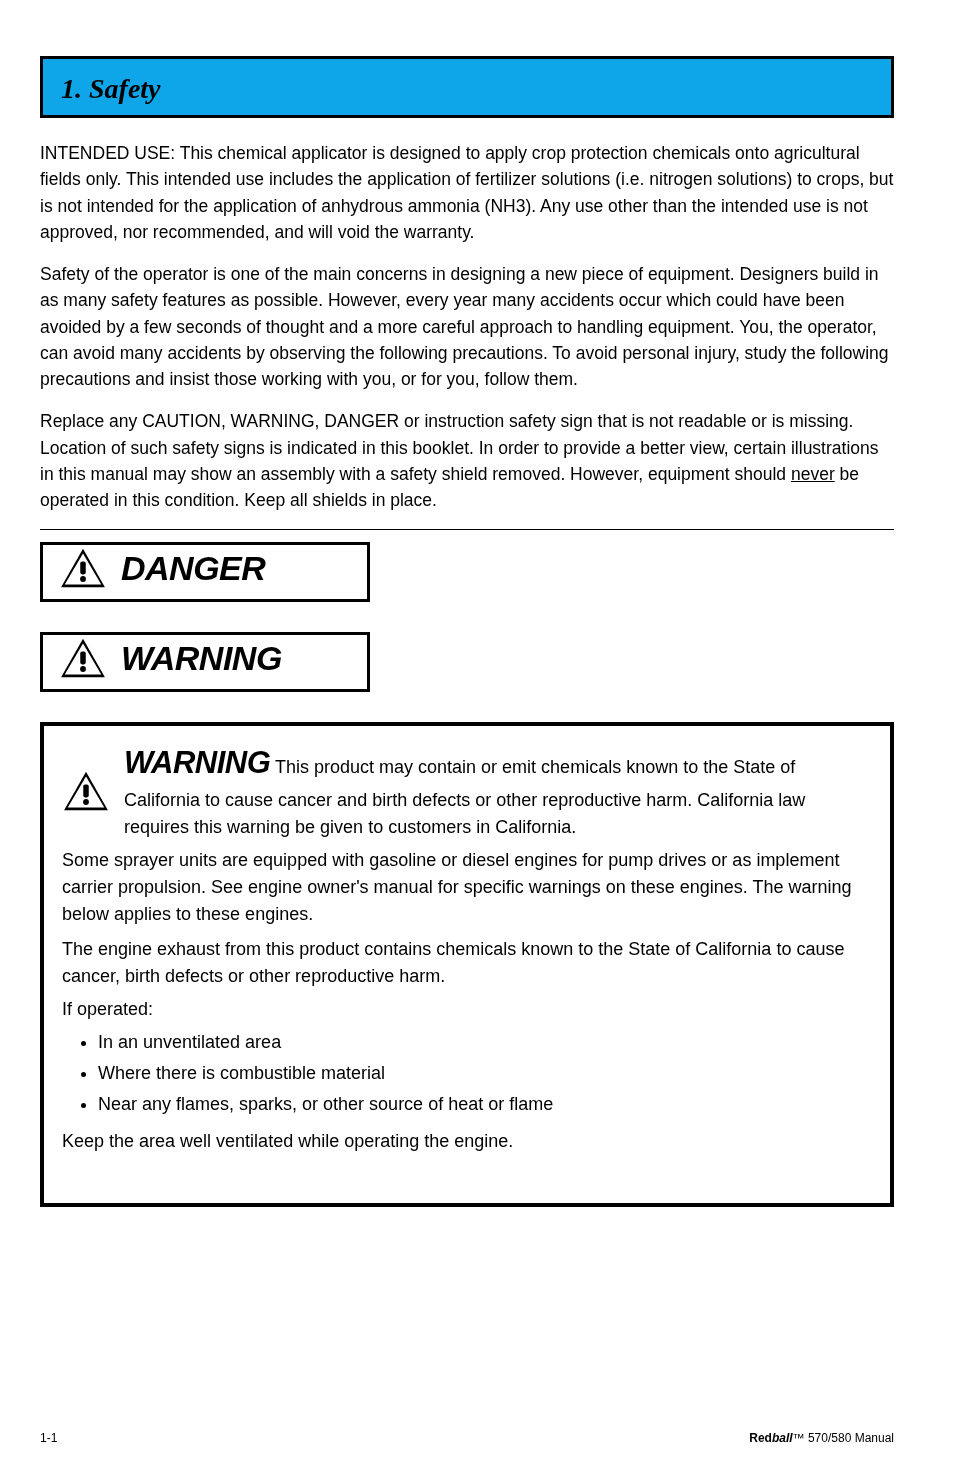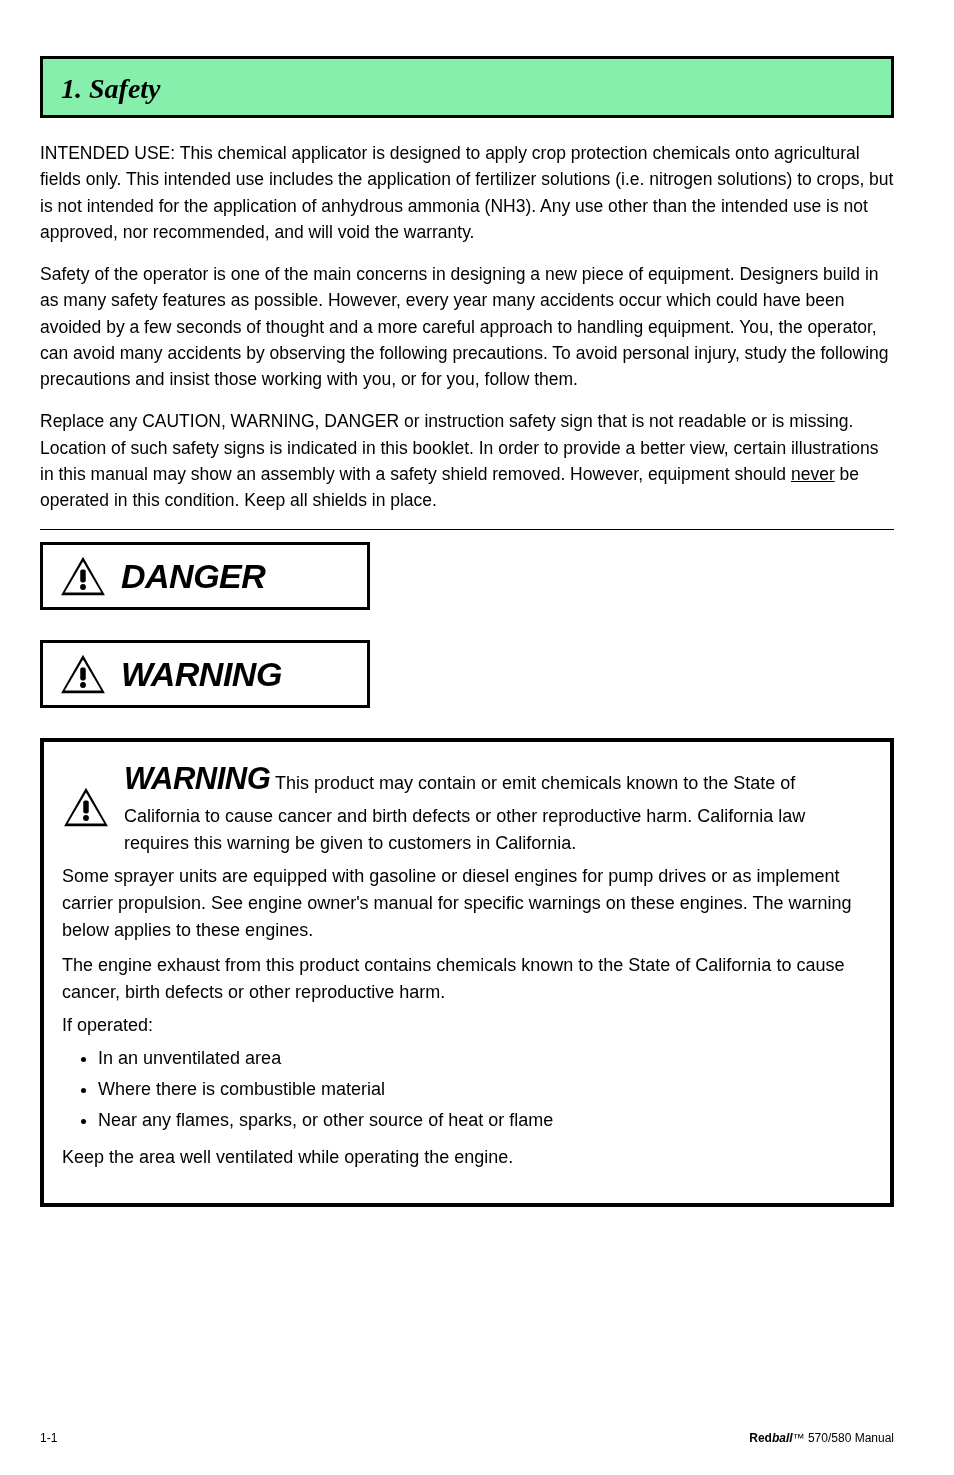--- a/index.html
+++ b/index.html
@@ -12,21 +12,21 @@
   }
   .page {
     width: 954px;
     min-height: 1475px;
     margin: 0 auto;
     padding: 56px 60px 40px 40px;
     position: relative;
   }
   .header-box {
     border: 3px solid #000;
-    background: #86efac;
+    background: #0ea5e9;
     padding: 14px 18px 10px 18px;
     margin-bottom: 22px;
   }
   .header-title {
     font-weight: bold;
     font-size: 28px;
     font-style: italic;
     font-family: "Times New Roman", Times, serif;
     color: #000;
   }
@@ -50,41 +50,41 @@
     line-height: 1.55;
     margin-top: 14px;
     font-family: Arial, Helvetica, sans-serif;
   }
   .signal-words {
     margin-top: 12px;
   }
   .sig-box {
     border: 3px solid #000;
     width: 330px;
-    padding: 10px 12px 10px 16px;
+    padding: 2px 12px 10px 16px;
     margin-bottom: 30px;
     display: flex;
     align-items: center;
     gap: 14px;
   }
   .sig-word {
     font-family: Arial, Helvetica, sans-serif;
     font-weight: 900;
     font-style: italic;
     font-size: 34px;
     letter-spacing: -0.5px;
   }
   .warn-icon {
     width: 48px;
     height: 42px;
     flex: 0 0 auto;
   }
   .big-warn-box {
     border: 4px solid #000;
-    padding: 14px 18px 14px 18px;
+    padding: 14px 18px 30px 18px;
     margin-top: 2px;
     font-family: Arial, Helvetica, sans-serif;
     font-size: 18px;
     line-height: 1.5;
   }
   .big-warn-head {
     display: flex;
     align-items: center;
     gap: 14px;
     margin-bottom: 6px;

